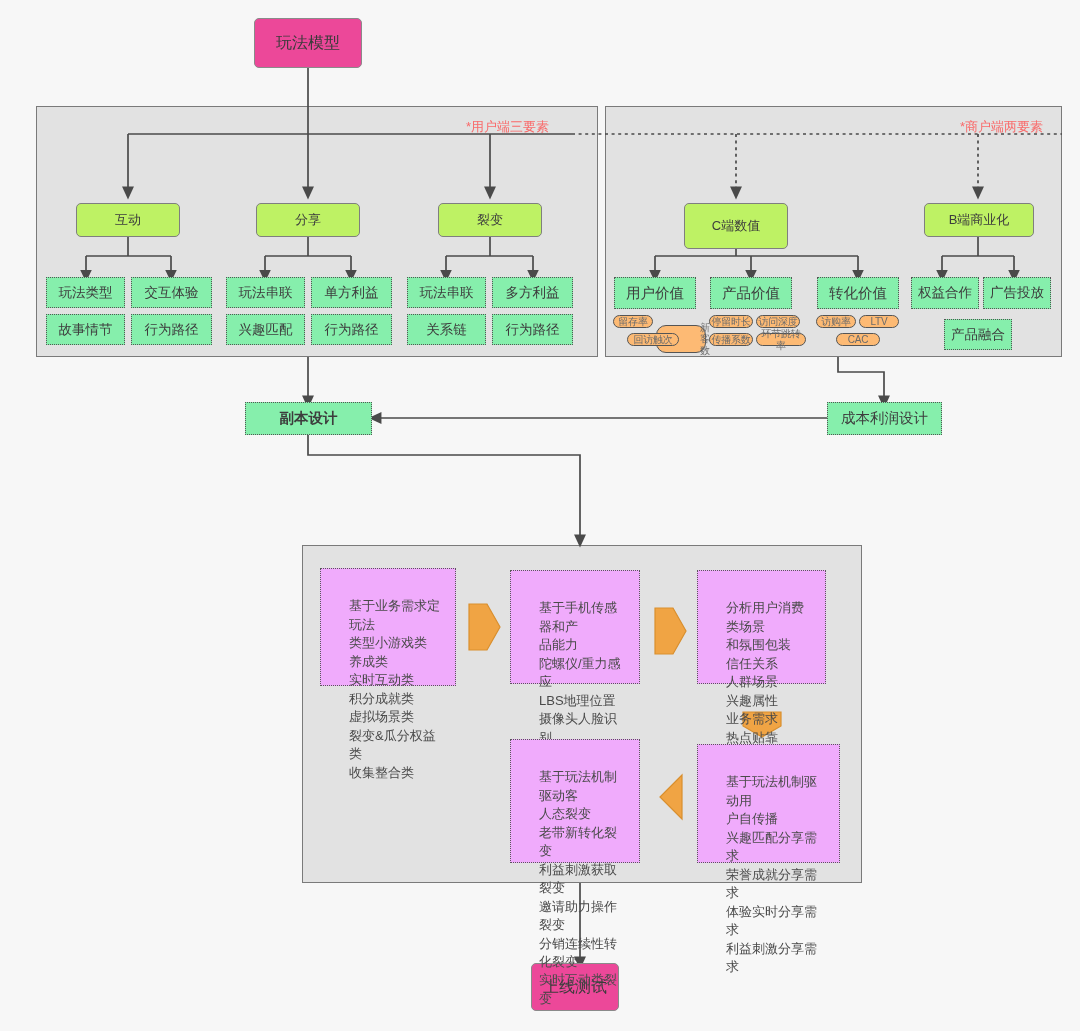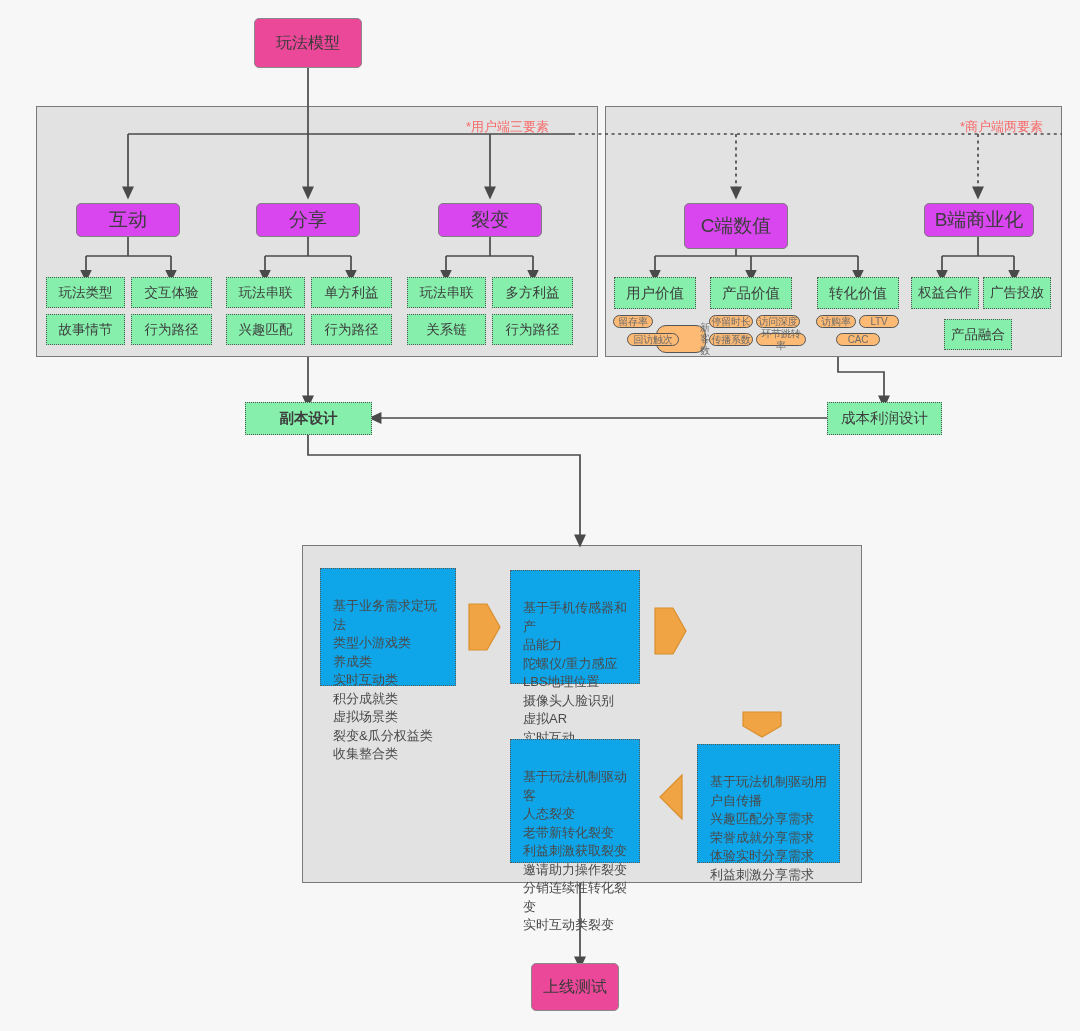--- a/index.html
+++ b/index.html
@@ -23,24 +23,24 @@
     background:#fff;
   }
   .node.pink {
     background:#ec4899;
     border:1.5px solid #8a8a8a;
     border-radius:5px;
     font-size:16px;
     color:#3b3b3b;
   }
   .node.cyan {
-    background:#d946ef;
+    background:#bef264;
     border:1.5px solid #7f7f7f;
     border-radius:5px;
-    font-size:19px;
+    font-size:13px;
   }
   .node.dotted {
     background:#86efac;
     border:1.6px dotted #555;
     font-size:13.5px;
   }
   .node.dotted.lg { font-size:14.5px; }
   .node.pill {
     background:#fdba74;
     border:1.3px solid #555;
@@ -62,22 +62,22 @@
     position:absolute;
     color:#f96a6a;
     font-size:13px;
     white-space:nowrap;
   }
 
   
   .textblock {
     position:absolute;
     border:1.6px dotted #5a5a5a;
-    background:#0ea5e9;
-    padding:10px 10px 8px 12px;
+    background:#f0abfc;
+    padding:10px 10px 8px 28px;
     font-size:13px;
     line-height:1.42;
     color:#4a4a4a;
     white-space:pre-line;
   }
 
   
   svg.wires { position:absolute; left:0; top:0; width:1080px; height:1031px; pointer-events:none; }
 </style>
 </head>
@@ -294,20 +294,29 @@
   </div>
   <div class="textblock" style="left:510px; top:570px; width:130px; height:114px;">
     <span>基于手机传感器和产
 品能力
 陀螺仪/重力感应
 LBS地理位置
 摄像头人脸识别
 虚拟AR
 实时互动</span>
   </div>
+  <div class="textblock" style="left:697px; top:570px; width:129px; height:114px;">
+    <span>分析用户消费类场景
+和氛围包装
+信任关系
+人群场景
+兴趣属性
+业务需求
+热点贴靠</span>
+  </div>
   <div class="textblock" style="left:510px; top:739px; width:130px; height:124px;">
     <span>基于玩法机制驱动客
 人态裂变
 老带新转化裂变
 利益刺激获取裂变
 邀请助力操作裂变
 分销连续性转化裂变
 实时互动类裂变</span>
   </div>
   <div class="textblock" style="left:697px; top:744px; width:143px; height:119px;">

